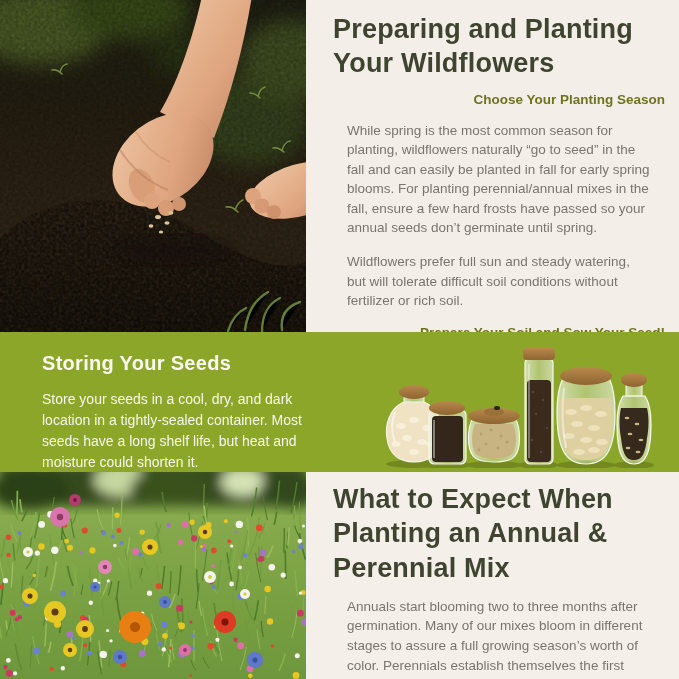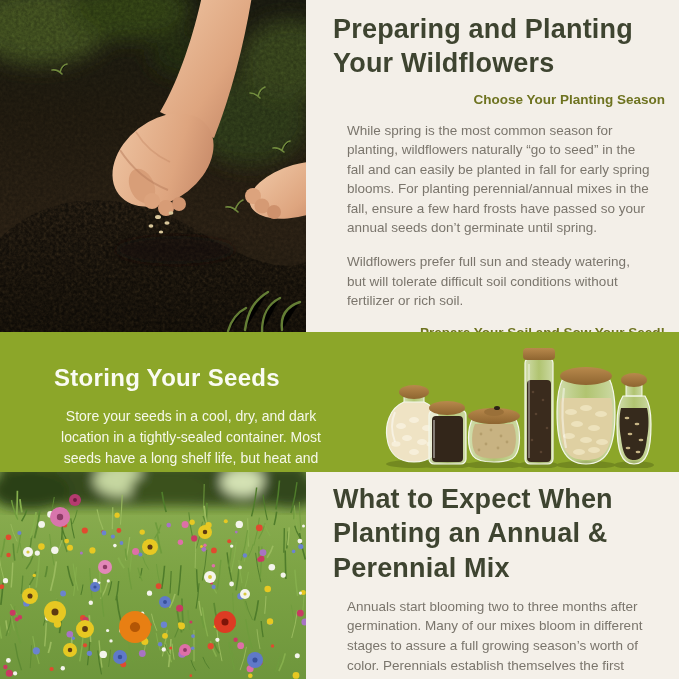--- a/index.html
+++ b/index.html
@@ -16,26 +16,26 @@
   .photo-bottom{position:absolute;left:0;top:472px;width:306px;height:207px;overflow:hidden;}
   .panel-bottom{position:absolute;left:306px;top:472px;width:373px;height:207px;background:#F4F0E9;padding:10px 14px 12px 27px;}
   
   .big-title{
     margin:0;font-size:27px;line-height:1.27;font-weight:bold;color:#3E4430;
     white-space:pre-line;letter-spacing:.2px;
   }
   .sub-head{margin:11px 0 1px 0;font-size:13.5px;font-weight:bold;color:#6E7320;text-align:right;}
   .body-text{margin:14px;font-size:13.5px;line-height:1.45;color:#7A756C;}
   .band-title{
-    margin:12px;font-size:24px;font-weight:bold;color:#FAFBF2;letter-spacing:.3px;
+    margin:0;font-size:20px;font-weight:bold;color:#FAFBF2;letter-spacing:.3px;
   }
   .band-text{
     position:absolute;left:42px;top:20px;width:310px;
   }
-  .band-body{margin:14px 12px 0 0;font-size:14px;line-height:1.5;color:#F6F8EA;text-align:center;}
+  .band-body{margin:14px 12px 0 0;font-size:14px;line-height:1.5;color:#F6F8EA;}
   .jars-wrap{position:absolute;right:22px;bottom:4px;width:276px;height:132px;}
   svg{display:block;}
 </style>
 </head>
 <body>
 
 <div class="canvas">
 
   <div class="photo-top">
     <svg width="306" height="332" viewBox="0 0 306 332">

